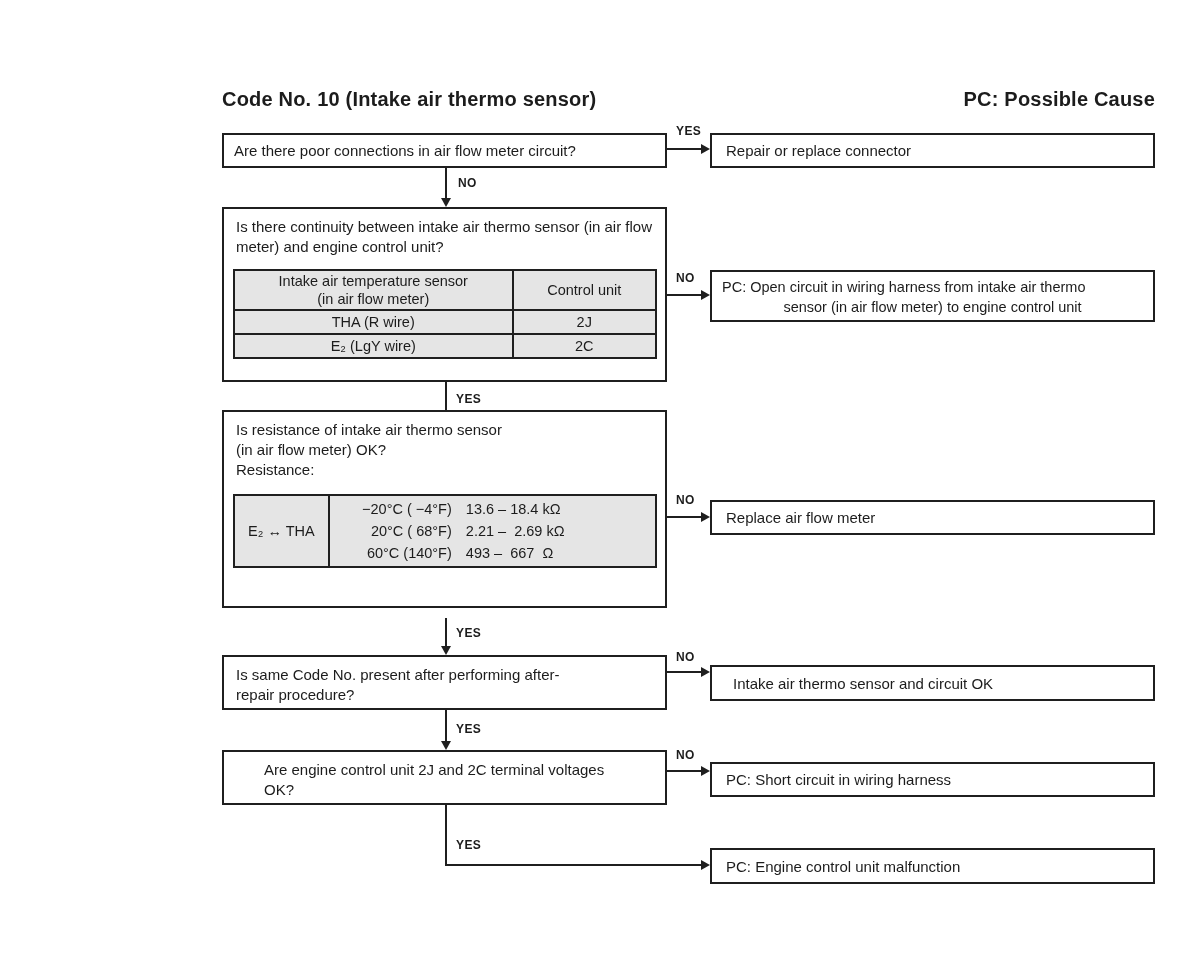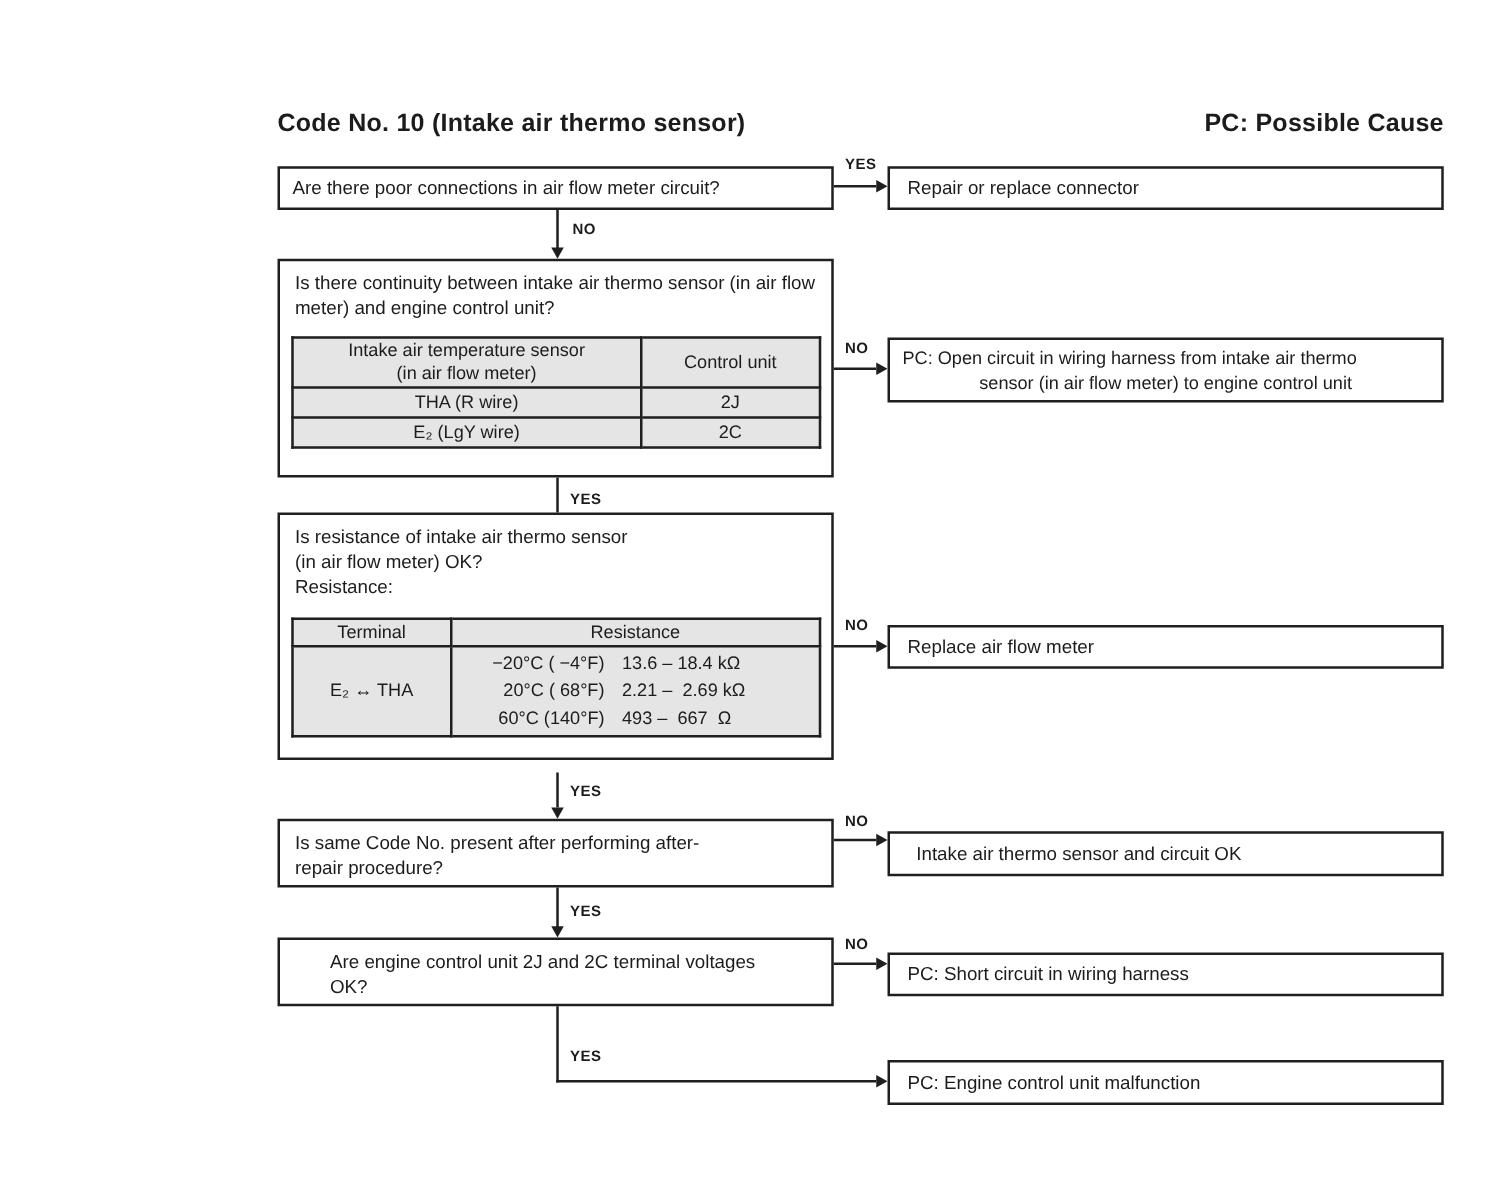--- a/index.html
+++ b/index.html
@@ -94,24 +94,20 @@
   <div class="vline" style="left:445px; top:382px; height:30px;"></div>
   <div class="arr-d" style="left:441px; top:411px;"></div>
   <span class="lbl" style="left:456px; top:392px;">YES</span>
 
   <div class="box qbox padtext" style="top:410px; height:198px;">
     <span style="display:block;">Is resistance of intake air thermo sensor</span>
     <span style="display:block;">(in air flow meter) OK?</span>
     <span style="display:block;">Resistance:</span>
     <table class="flowtable" style="left:9px; top:82px; width:424px;">
       <tbody>
-          <tr>
-        <td style="width:30%; height:22px;">Terminal</td>
-        <td style="width:70%;">Resistance</td>
-      </tr>
       <tr>
         <td style="height:72px;">E₂ ↔ THA</td>
         <td class="res-cell">
           <div class="res-line">
             <span class="res-temp">−20°C ( −4°F)</span>
             <span class="res-val">13.6 – 18.4 kΩ</span>
           </div>
           <div class="res-line">
             <span class="res-temp">20°C ( 68°F)</span>
             <span class="res-val">2.21 –  2.69 kΩ</span>

